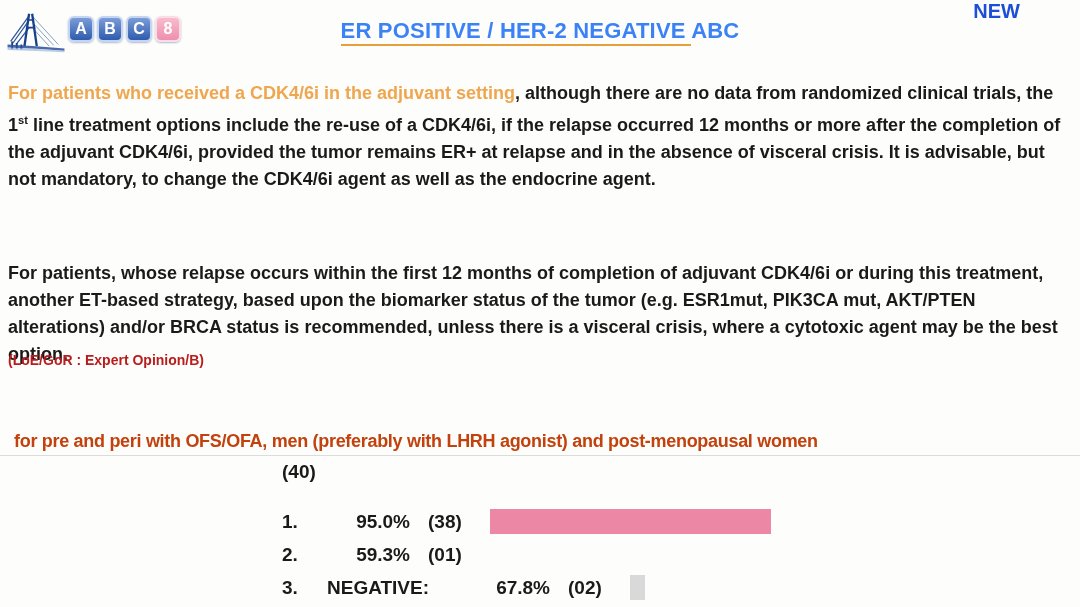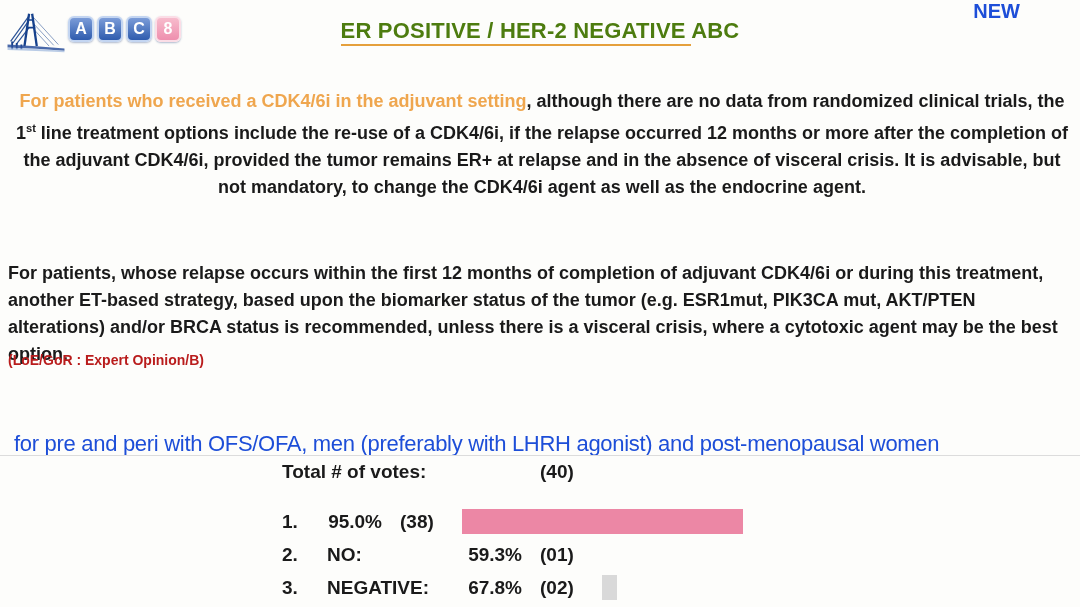--- a/index.html
+++ b/index.html
@@ -23,66 +23,66 @@
     font-weight: bold; font-size: 16px; color: #ffffff;
     background: linear-gradient(#7b9cd8, #2f5cae);
     border: 2px solid #c3d5f1;
     box-shadow: 0 1px 2px rgba(30,60,120,.35);
   }
   .tile.pink { background: linear-gradient(#f7bccd, #ee8fae); border-color: #fbdde6; }
 
   .slide-title {
     position: absolute; left: 0; right: 0; top: 18px;
     text-align: center;
-    font-size: 22px; font-weight: bold; color: #4d7c0f;
+    font-size: 22px; font-weight: bold; color: #3b82f6;
     letter-spacing: 0.2px;
   }
   .slide-title .u { border-bottom: 2px solid #e5a03c; padding-bottom: 1px; }
 
   .badge-new {
     position: absolute; top: 0; right: 60px;
     font-size: 20px; font-weight: bold; color: #1d4ed8;
   }
 
   
   .para {
     position: absolute; left: 8px; width: 1068px;
     font-size: 18px; font-weight: bold; line-height: 27px;
     color: #1a1a1a; text-align: left;
   }
   .para .orange { color: #efa64e; }
   .para sup { vertical-align: super; font-size: 0.62em; }
-  .p1 { top: 88px; text-align: center; }
+  .p1 { top: 80px; }
   .p2 { top: 216px; margin-top: 44px; }
 
   .loe {
     position: absolute; left: 8px; top: 352px;
     font-size: 14px; font-weight: bold; color: #b91c1c;
   }
 
   .note {
     position: absolute; left: 14px; top: 431px;
-    font-size: 22px; font-weight: normal; color: #1d4ed8;
+    font-size: 18px; font-weight: bold; color: #c2410c;
     letter-spacing: -0.3px;
   }
 
   .divider {
     position: absolute; left: 0; top: 455px; width: 1080px; height: 1px;
     background: #dcdcdc;
   }
 
   
   .votes { position: absolute; left: 282px; top: 461px; width: 790px; }
   .votes-header { display: flex; align-items: baseline; height: 30px; margin-bottom: 14px; }
   .votes-header .total-label { width: 258px; font-size: 19px; font-weight: bold; }
   .votes-header .total-count { font-size: 19px; font-weight: bold; }
   .vote-row { display: flex; align-items: center; height: 33px; }
   .vote-row .num   { width: 45px;  font-size: 19px; font-weight: bold; }
   .vote-row .label { width: 140px; font-size: 19px; font-weight: bold; }
-  .vote-row .pct   { width: 55px;  font-size: 19px; font-weight: bold; text-align: right; }
+  .vote-row .pct   { width: 55px;  font-size: 19px; font-weight: bold; text-align: right; margin-left: 28px; }
   .vote-row .gap   { width: 18px; }
   .vote-row .count { width: 60px;  font-size: 19px; font-weight: bold; }
   .vote-row .bar-area { flex: 1; height: 25px; margin-left: 2px; position: relative; }
   .vote-row .bar { position: absolute; left: 0; top: 0; height: 25px; width: 0; }
 </style>
 </head>
 <body>
 
 <div class="logo">
   <svg viewBox="0 0 78 58" aria-hidden="true">
@@ -119,37 +119,35 @@
 <div class="para p2">For patients, whose relapse occurs within the first 12 months of completion of adjuvant CDK4/6i or during this treatment, another ET-based strategy, based upon the biomarker status of the tumor (e.g. ESR1mut, PIK3CA mut, AKT/PTEN alterations) and/or BRCA status is recommended, unless there is a visceral crisis, where a cytotoxic agent may be the best option.</div>
 
 <div class="loe">(LoE/GoR : Expert Opinion/B)</div>
 
 <div class="note">for pre and peri with OFS/OFA, men (preferably with LHRH agonist) and post-menopausal women</div>
 
 <div class="divider"></div>
 
 <div class="votes">
   <div class="votes-header">
-    <span class="total-label">Total # of votes:</span>
     <span class="total-count">(40)</span>
   </div>
 
   <div class="vote-row">
     <span class="num">1.</span>
     <span class="pct">95.0%</span>
     <span class="gap"></span>
     <span class="count">(38)</span>
     <span class="bar-area">
         <span class="bar" style="width: 281.2px; background: rgb(236, 135, 165);"></span>
       </span>
   </div>
 
   <div class="vote-row">
     <span class="num">2.</span>
-    <span class="label">NO:</span>
     <span class="pct">59.3%</span>
     <span class="gap"></span>
     <span class="count">(01)</span>
     <span class="bar-area">
         <span class="bar" style="width: 0px; background: rgb(217, 217, 217);"></span>
       </span>
   </div>
 
   <div class="vote-row">
     <span class="num">3.</span>

